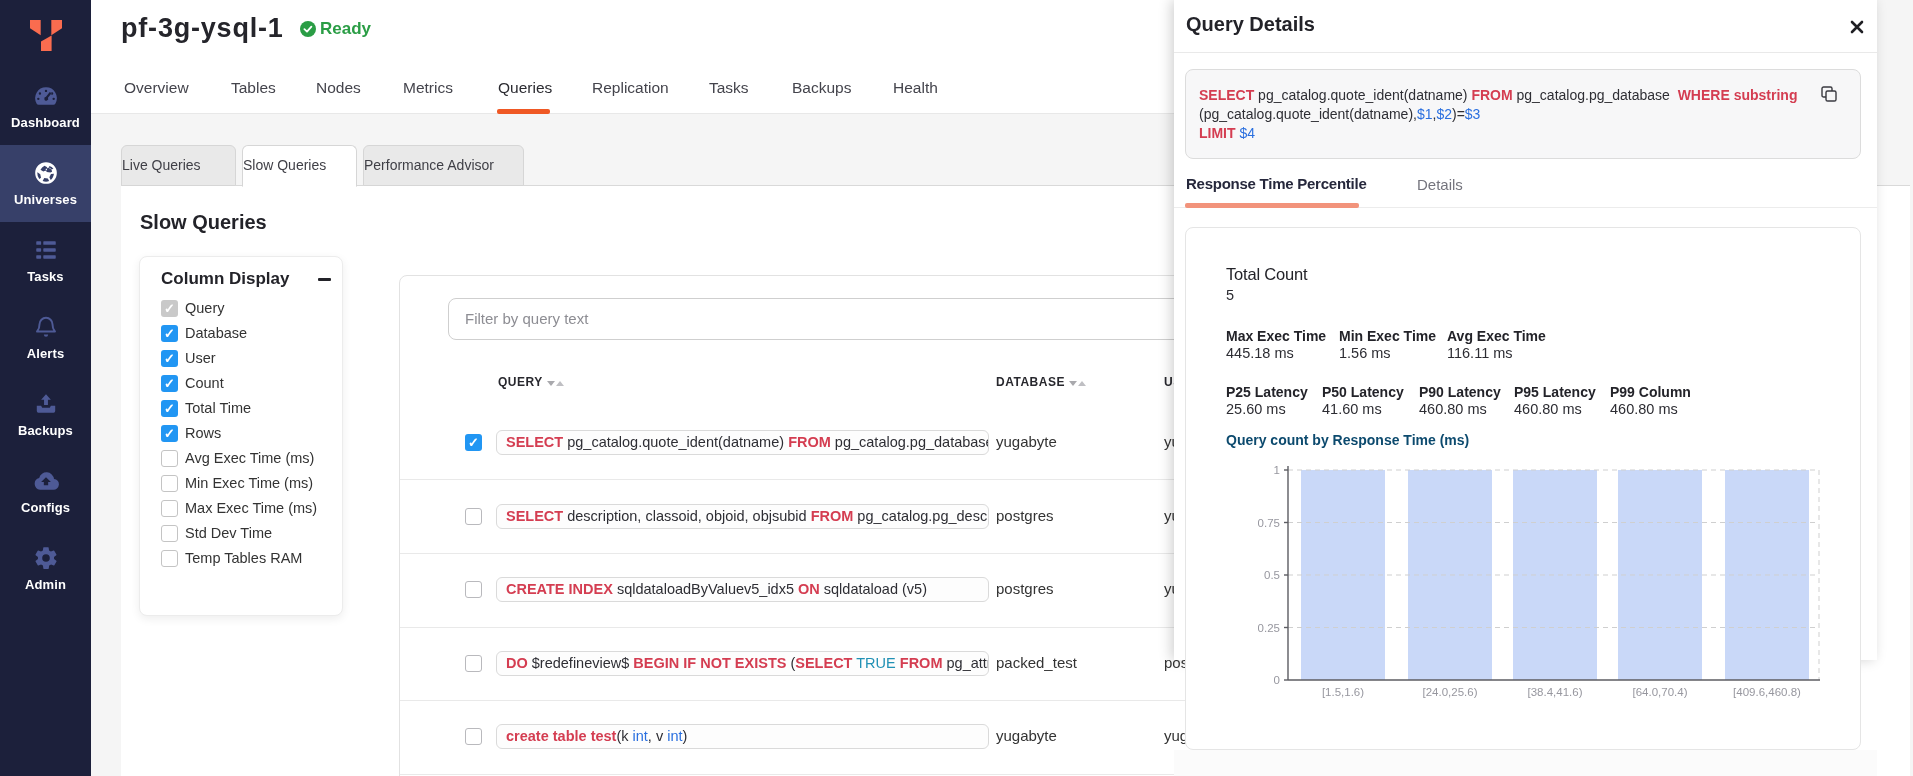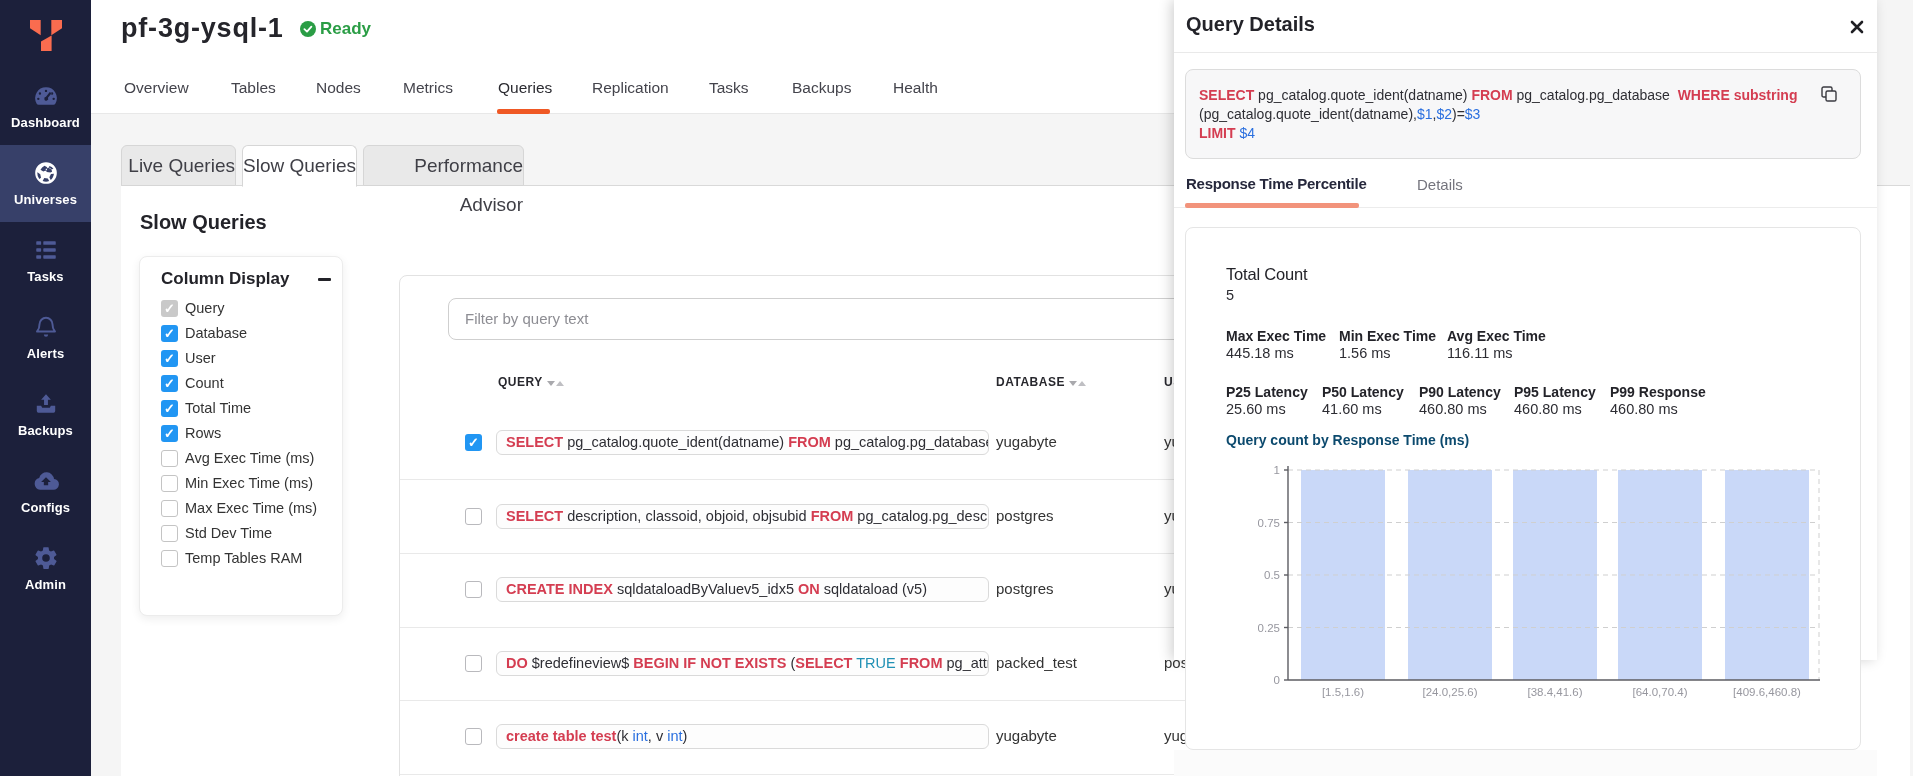--- a/index.html
+++ b/index.html
@@ -10,21 +10,21 @@
 
 #sidebar { position:absolute; left:0; top:0; width:91px; height:776px; background:#1c203b; z-index:30; }
 .sbitem { position:absolute; left:0; width:91px; height:77px; text-align:center; }
 .sbitem .lbl { position:absolute; top:47px; width:100%; text-align:center; color:#fff; font-size:13px; font-weight:bold; letter-spacing:0.1px; }
 .sbitem svg { position:absolute; top:15px; left:50%; transform:translateX(-50%); }
 .sbactive { background:#374069; }
 
 #hdr { position:absolute; left:91px; top:0; width:1661px; height:114px; background:#fff; border-bottom:1px solid #e8e8e8; z-index:5; }
 .navtab { position:absolute; top:79px; font-size:15.5px; color:#44444c; }
 
-.qtab { position:absolute; top:145px; height:41px; border:1px solid #d6d6d6; border-radius:6px 6px 0 0; background:#e9e9e9; color:#3f3f46; font-size:19px; text-align:right; line-height:39px; z-index:6; }
+.qtab { position:absolute; top:145px; height:41px; border:1px solid #d6d6d6; border-radius:6px 6px 0 0; background:#e9e9e9; color:#3f3f46; font-size:14px; text-align:left; line-height:39px; z-index:6; }
 .qtab.active { background:#fff; border-bottom:1px solid #fff; height:42px; }
 
 #panel { position:absolute; left:121px; top:185px; width:1789px; height:591px; background:#fff; border-top:1px solid #d9d9d9; z-index:4; }
 
 #coldisp { position:absolute; left:139px; top:256px; width:204px; height:360px; background:#fff; border:1px solid #ececec; border-radius:8px; box-shadow:0 3px 10px rgba(0,0,0,0.07); z-index:6; }
 .ckrow { position:absolute; left:21px; height:25px; }
 .ckbox { position:absolute; left:0; top:3px; width:17px; height:17px; border-radius:3px; }
 .ckbox.on { background:#2196f3; color:#fff; text-align:center; font-size:13px; line-height:17px; font-weight:bold; }
 .ckbox.dis { background:#c9c9c9; color:#fff; text-align:center; font-size:13px; line-height:17px; font-weight:bold; }
 .ckbox.off { background:#fff; border:1.5px solid #c4c4c4; }
@@ -264,21 +264,21 @@
   <div class="abs" style="left:52px;top:328px;font-size:14px;font-weight:bold;color:#232329">Max Exec Time</div>
   <div class="abs" style="left:165px;top:328px;font-size:14px;font-weight:bold;color:#232329">Min Exec Time</div>
   <div class="abs" style="left:273px;top:328px;font-size:14px;font-weight:bold;color:#232329">Avg Exec Time</div>
   <div class="abs" style="left:52px;top:345px;font-size:14.5px;color:#2d2d33">445.18 ms</div>
   <div class="abs" style="left:165px;top:345px;font-size:14.5px;color:#2d2d33">1.56 ms</div>
   <div class="abs" style="left:273px;top:345px;font-size:14.5px;color:#2d2d33">116.11 ms</div>
   <div class="abs" style="left:52px;top:384px;font-size:14px;font-weight:bold;color:#232329">P25 Latency</div>
   <div class="abs" style="left:148px;top:384px;font-size:14px;font-weight:bold;color:#232329">P50 Latency</div>
   <div class="abs" style="left:245px;top:384px;font-size:14px;font-weight:bold;color:#232329">P90 Latency</div>
   <div class="abs" style="left:340px;top:384px;font-size:14px;font-weight:bold;color:#232329">P95 Latency</div>
-  <div class="abs" style="left:436px;top:384px;font-size:14px;font-weight:bold;color:#232329">P99 Response</div>
+  <div class="abs" style="left:436px;top:384px;font-size:14px;font-weight:bold;color:#232329">P99 Column</div>
   <div class="abs" style="left:52px;top:401px;font-size:14.5px;color:#2d2d33">25.60 ms</div>
   <div class="abs" style="left:148px;top:401px;font-size:14.5px;color:#2d2d33">41.60 ms</div>
   <div class="abs" style="left:245px;top:401px;font-size:14.5px;color:#2d2d33">460.80 ms</div>
   <div class="abs" style="left:340px;top:401px;font-size:14.5px;color:#2d2d33">460.80 ms</div>
   <div class="abs" style="left:436px;top:401px;font-size:14.5px;color:#2d2d33">460.80 ms</div>
   <div class="abs" style="left:52px;top:432px;font-size:14px;font-weight:bold;color:#0c4a6e">Query count by Response Time (ms)</div>
   <svg class="abs" width="630" height="255" viewBox="0 0 630 255" style="left:40px;top:455px">
     <g fill="#c9d8f8">
       <rect x="87" y="15" width="84" height="210"></rect>
       <rect x="194" y="15" width="84" height="210"></rect>

